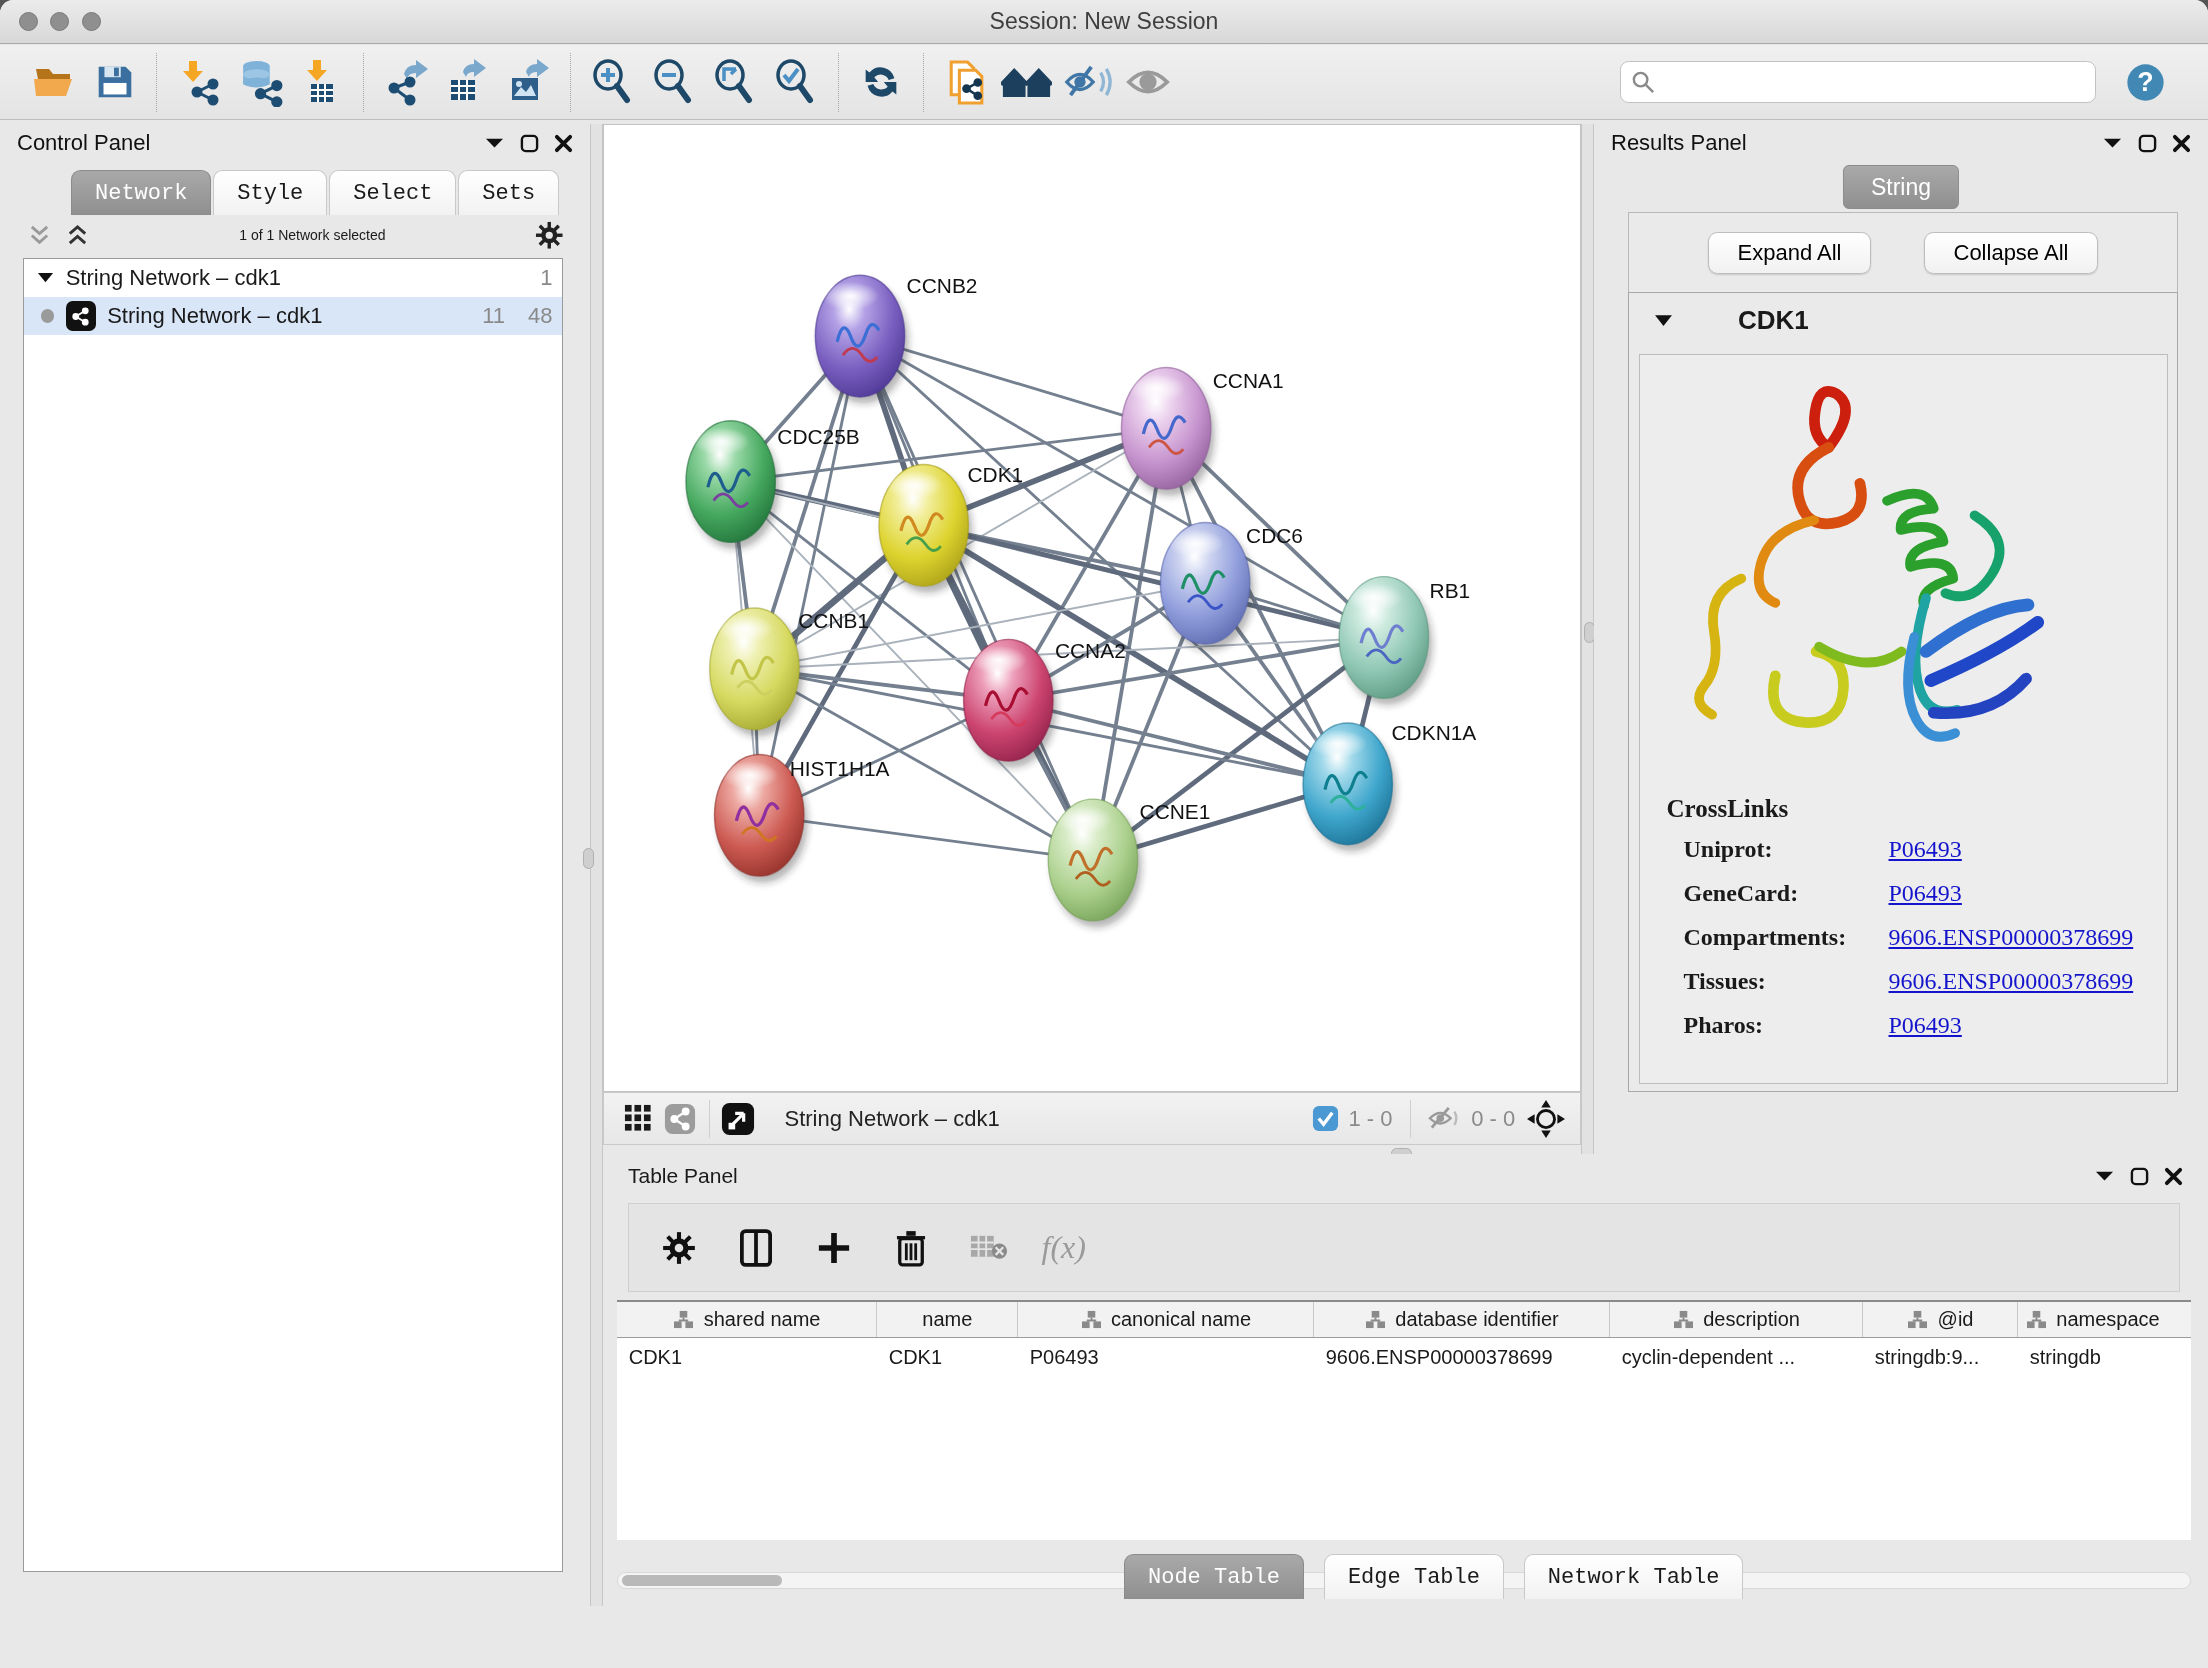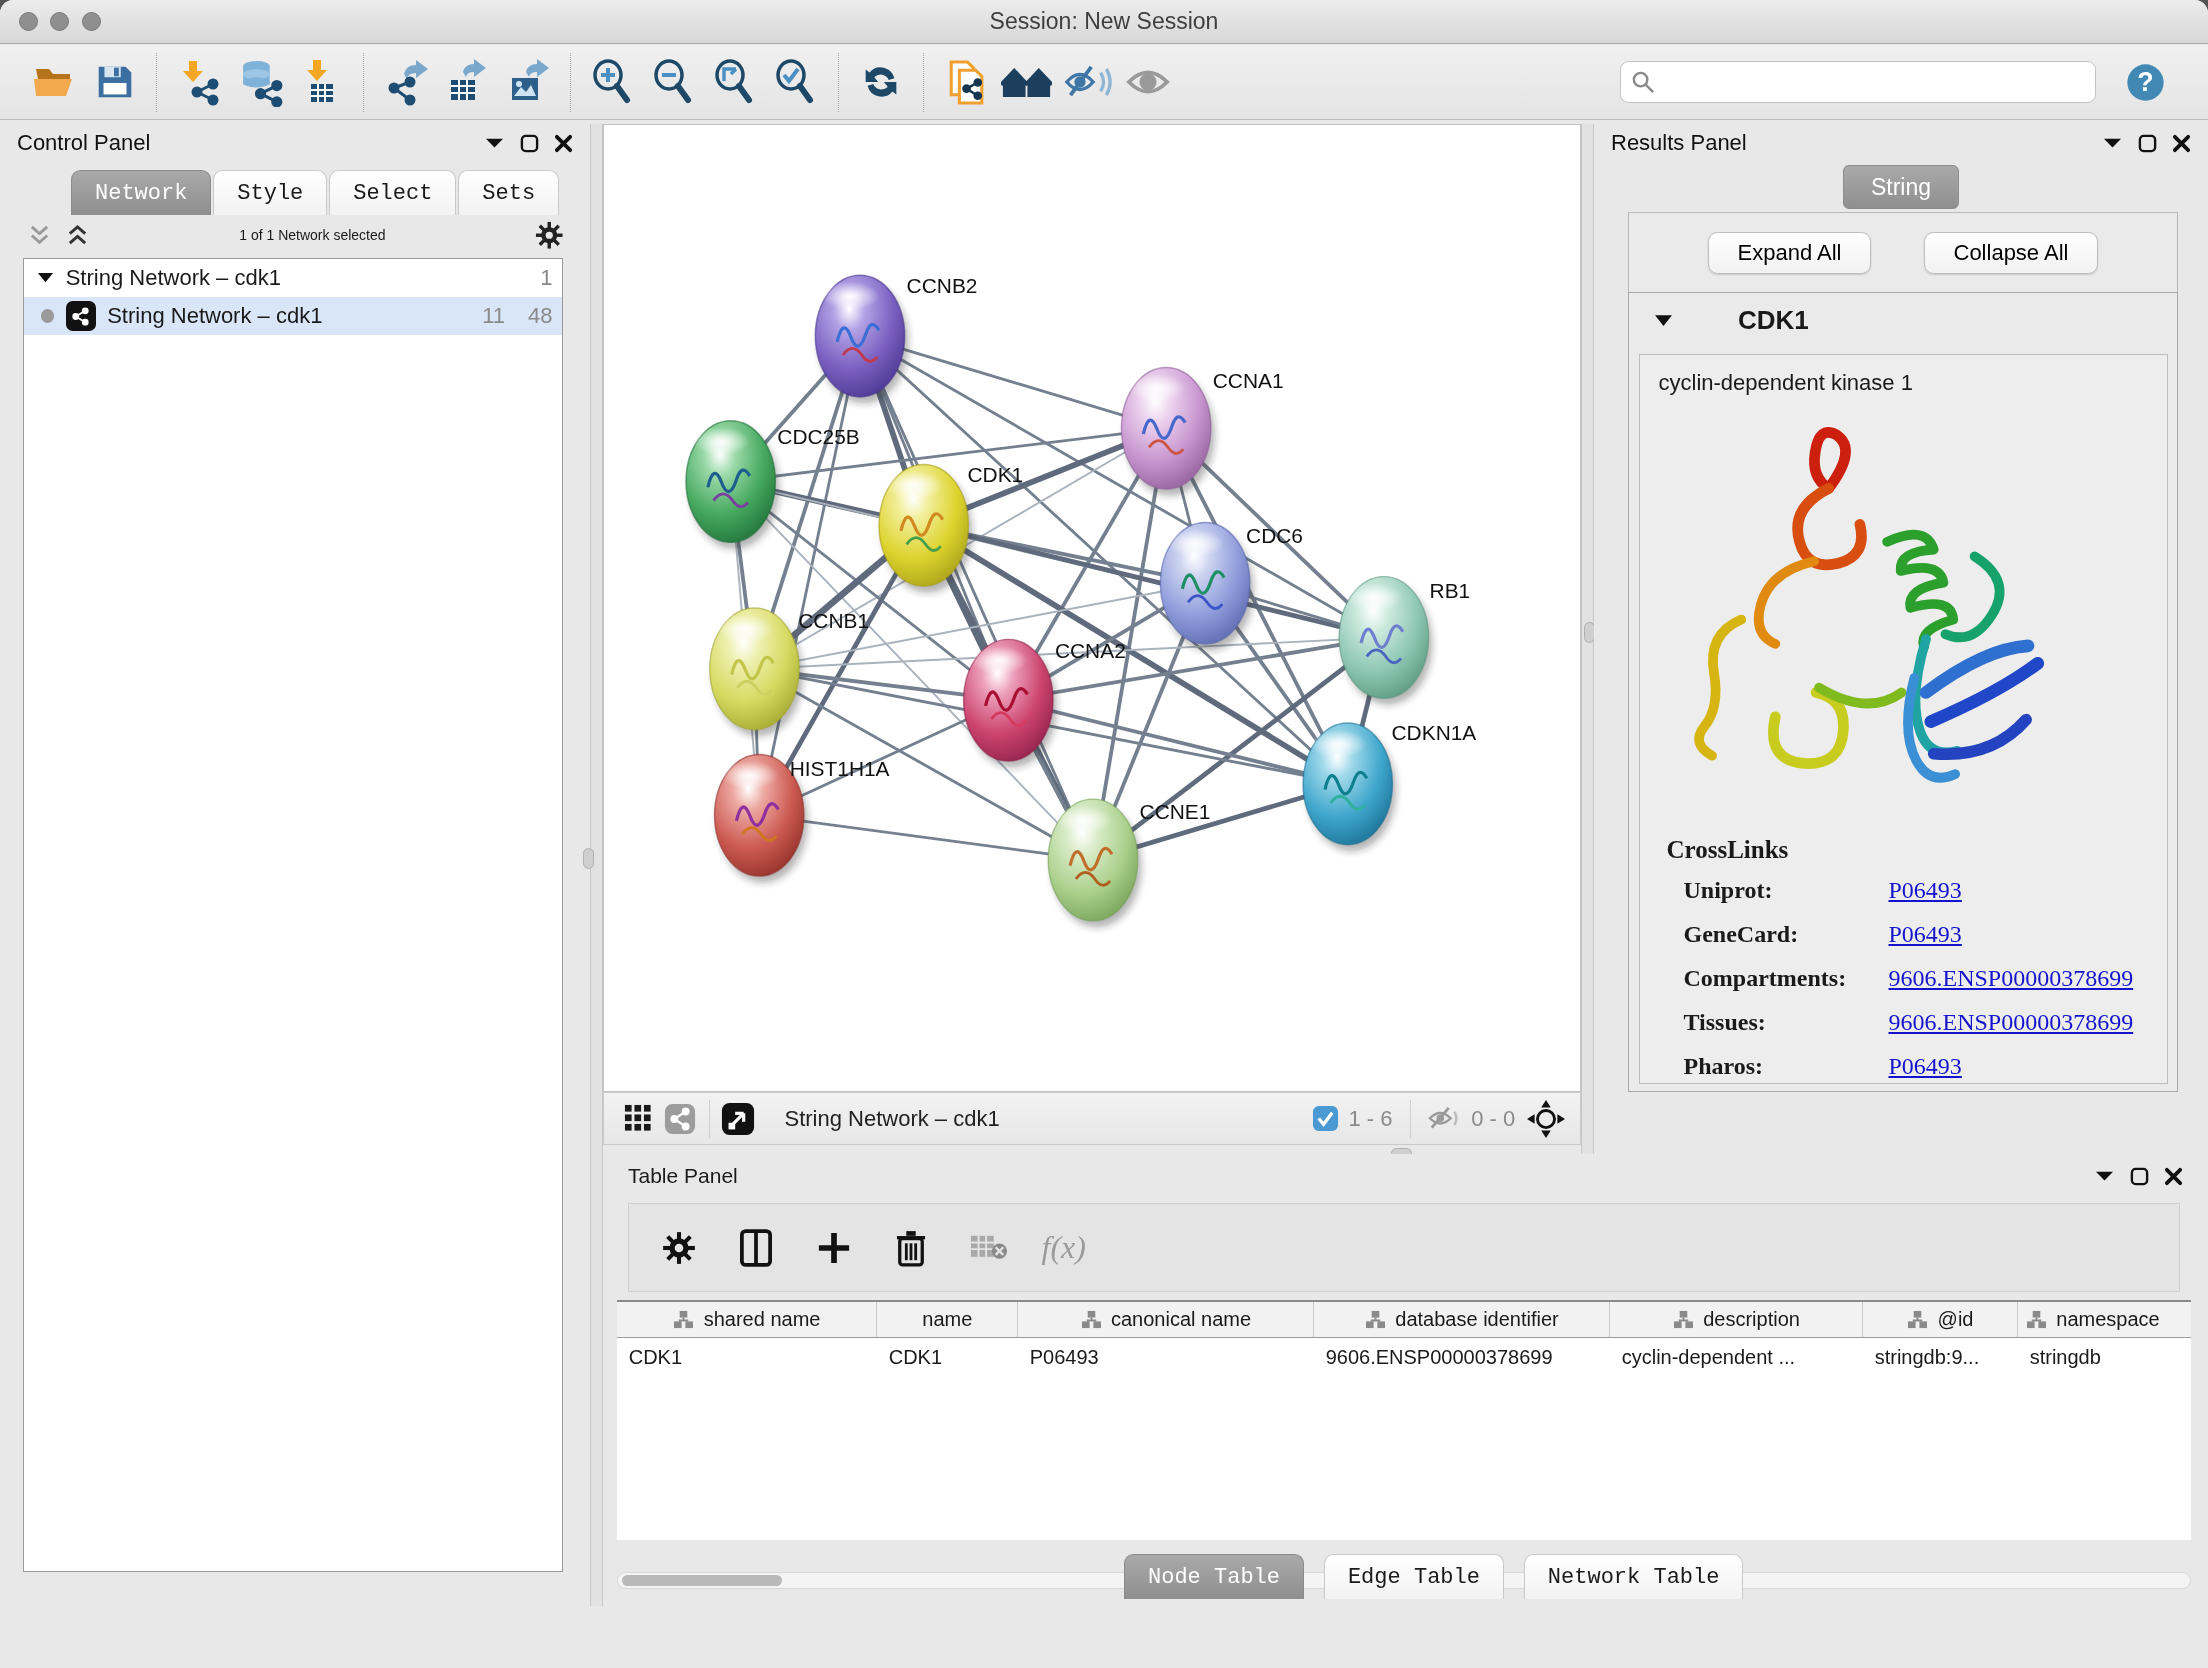--- a/index.html
+++ b/index.html
@@ -620,21 +620,21 @@
           <path d="M10 26L24 12M24 12h-9M24 12v9" stroke="#fff" stroke-width="3.4" fill="none"></path>
           <rect x="8" y="22" width="7" height="7" fill="#fff"></rect>
         </svg>
       </button>
       <span class="netname">String Network – cdk1</span>
       <span class="nbar-right">
         <svg width="27" height="27" viewBox="0 0 28 28">
           <rect x="1" y="1" width="26" height="26" rx="6" fill="#4a99d3"></rect>
           <path d="M7 14l5 6 9-12" stroke="#fff" stroke-width="3.5" fill="none"></path>
         </svg>
-        <span>1 - 6</span>
+        <span>1 - 0</span>
         <span class="nbar-sep"></span>
         <svg width="34" height="28.5" viewBox="0 0 36 30">
           <path d="M2 15q11-11 22 0q-11 11-22 0z" fill="none" stroke="#9a9a9a" stroke-width="2.6"></path>
           <circle cx="13" cy="15" r="4" fill="#9a9a9a"></circle>
           <line x1="4" y1="25" x2="22" y2="4" stroke="#9a9a9a" stroke-width="3"></line>
           <path d="M28 8q4 7 0 14" stroke="#bdbdbd" stroke-width="2.6" fill="none"></path>
         </svg>
         <span>0 - 0</span>
         <button class="nbtn">
           <svg width="38" height="38" viewBox="0 0 40 40">
@@ -682,21 +682,20 @@
       <button class="wbtn">Collapse All</button>
     </div>
     <div class="rbox2">
       <div class="generow">
         <svg width="19" height="13.3" viewBox="0 0 18 12">
             <path d="M1 1l16 0-8 10z" fill="#111"></path>
           </svg>
         <span class="genename">CDK1</span>
       </div>
       <div class="innerbox">
-        <div class="genedesc">cyclin-dependent kinase 1</div>
         <svg width="409" height="418" viewBox="0 0 390 430" style="margin-left:28.5px">
           <g fill="none" stroke-linecap="round" stroke-linejoin="round">
             <path d="M150 95q30-40 8-55q-18-10-22 18q-4 26 14 37" stroke="#cc1f0e" stroke-width="11"></path>
             <path d="M150 95q-40 20-30 55q8 30 40 22q30-8 22-40" stroke="#d84d10" stroke-width="11"></path>
             <path d="M135 170q-45 10-55 45q-8 30 15 40" stroke="#e08a12" stroke-width="10"></path>
             <path d="M60 230q-35 15-28 55q6 35-10 55q-14 18 8 30" stroke="#d6b412" stroke-width="10"></path>
             <path d="M95 330q-10 45 30 48q38 2 40-35q2-32-28-38" stroke="#c8cc1f" stroke-width="11"></path>
             <path d="M140 300q50 30 85 5" stroke="#7fba1f" stroke-width="10"></path>
             <path d="M210 150q40-18 48 8q-36 2-34 22q40-10 44 12q-38 6-34 26q42-12 44 12q-36 10-30 28" stroke="#2ca02c" stroke-width="10"></path>
             <path d="M300 165q40 25 18 60q-20 32-48 20" stroke="#17a26b" stroke-width="10"></path>

